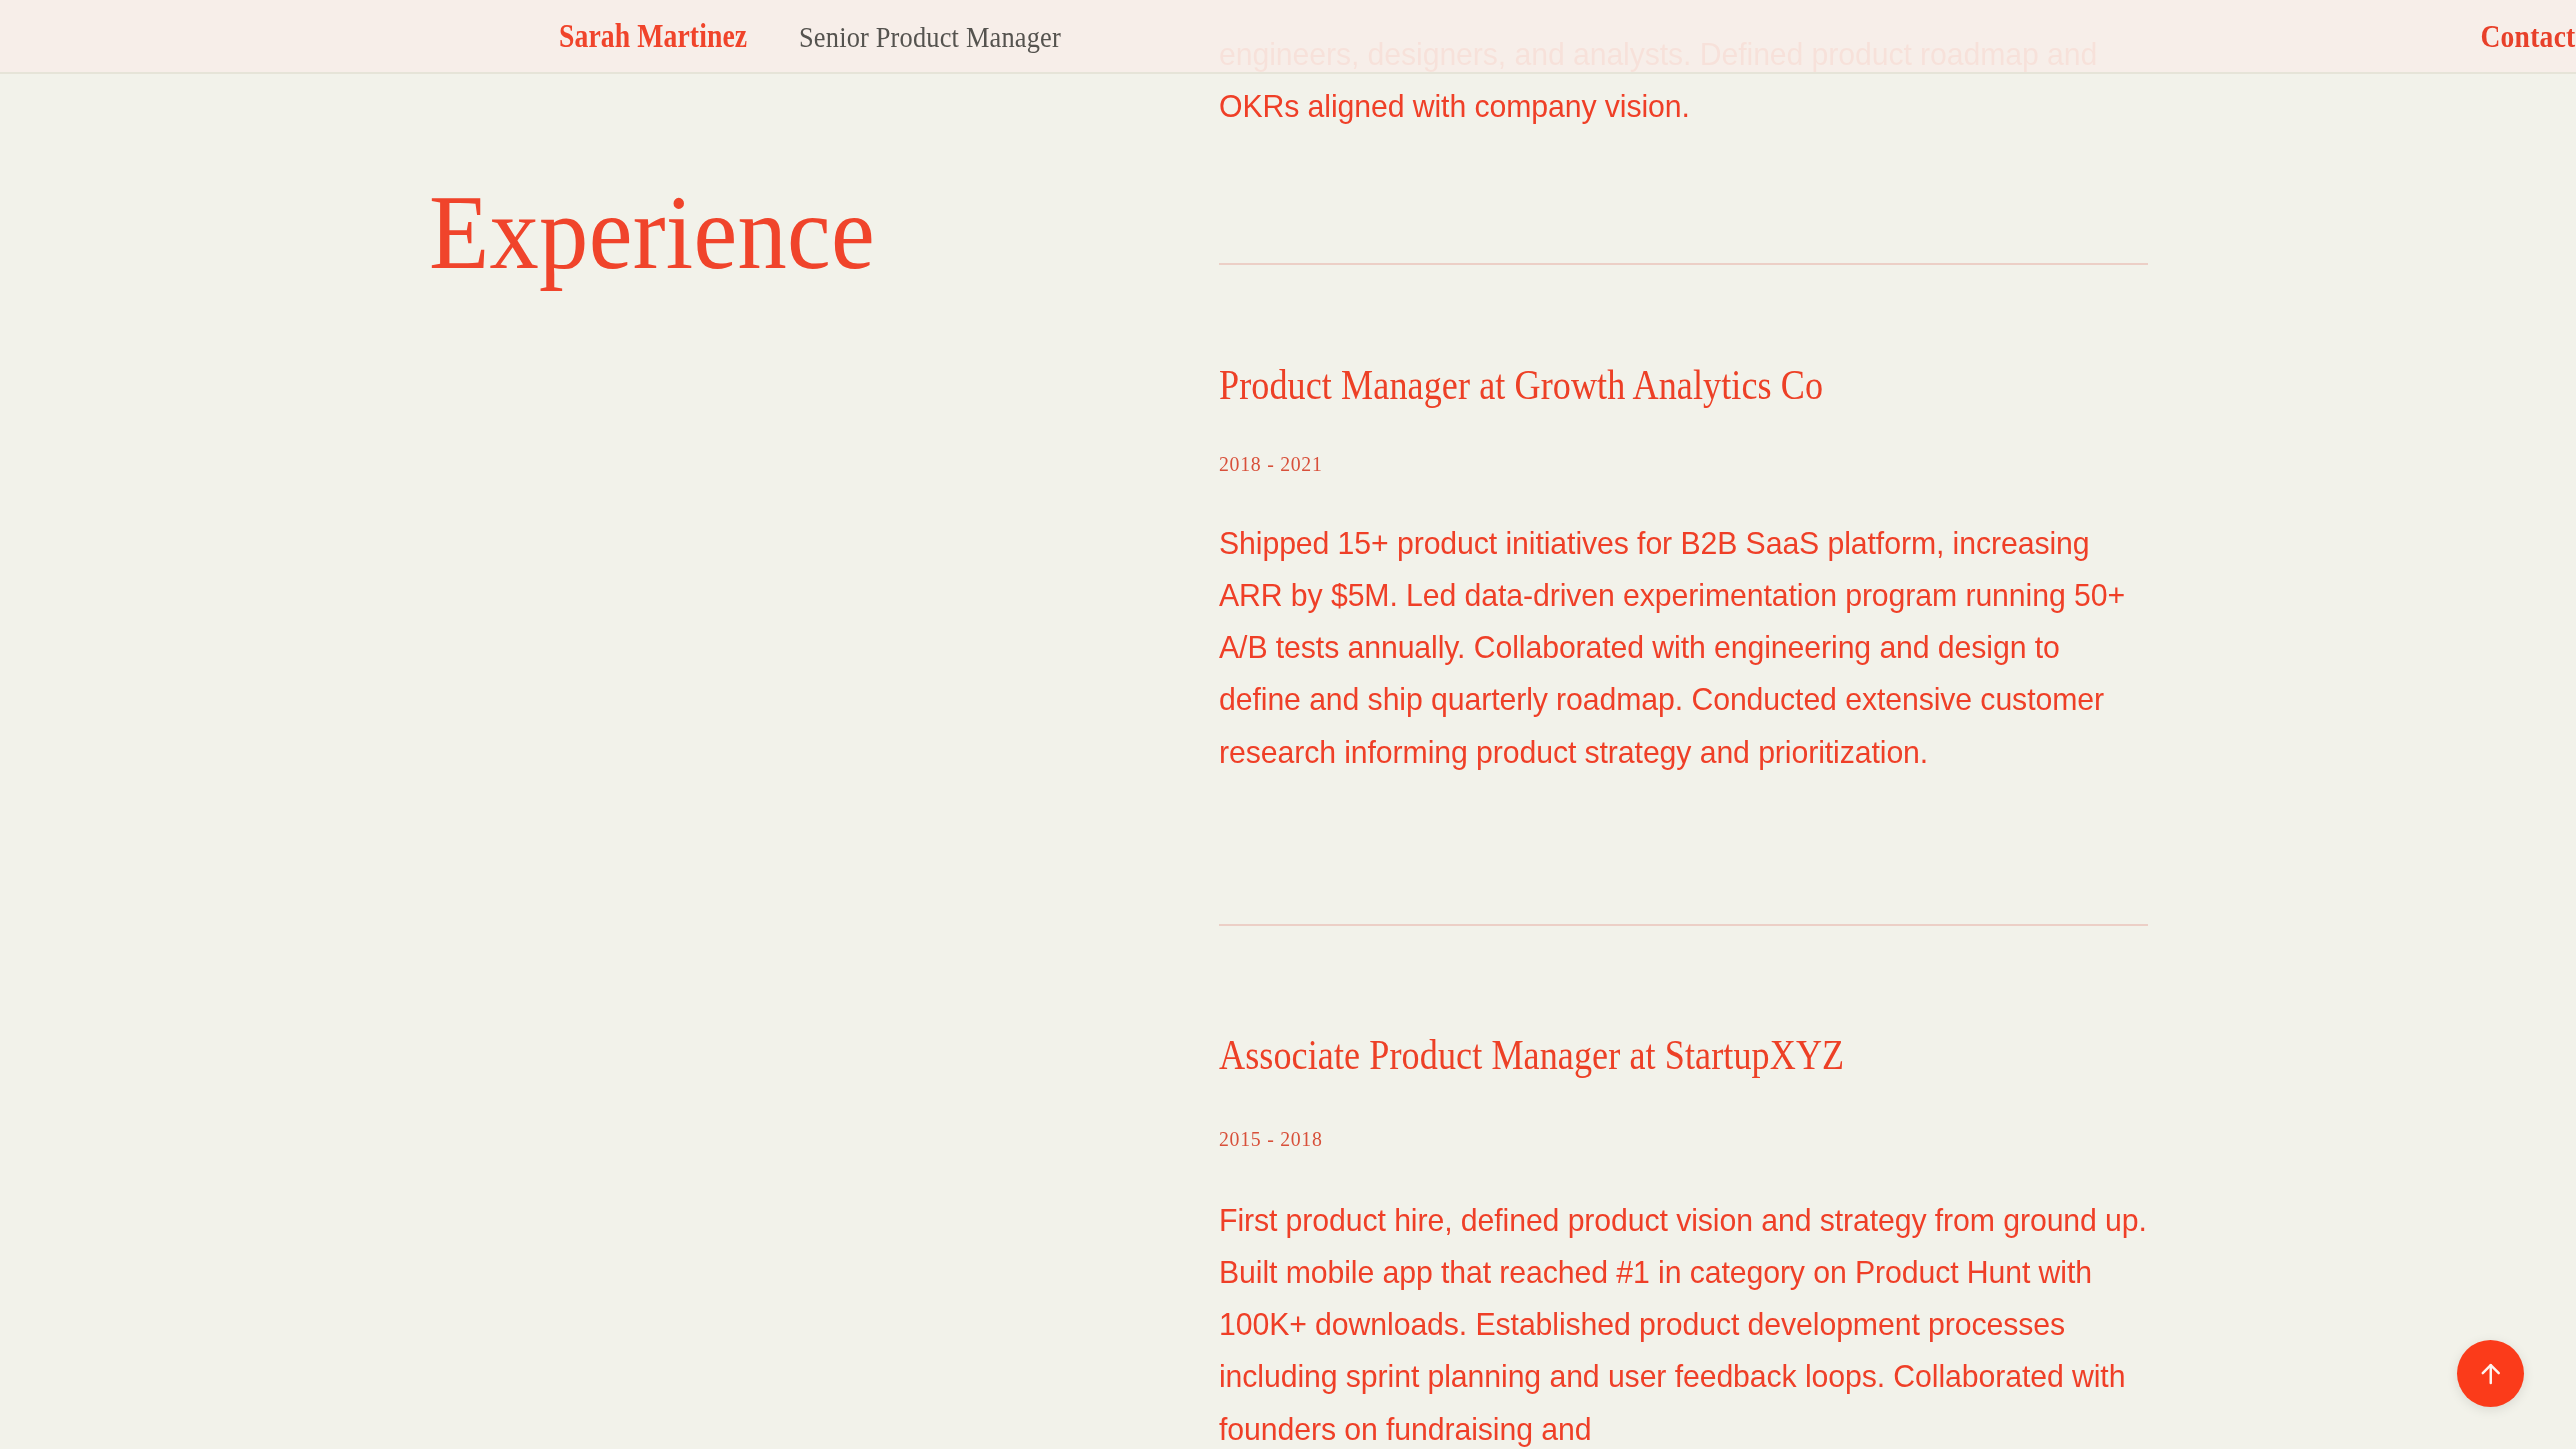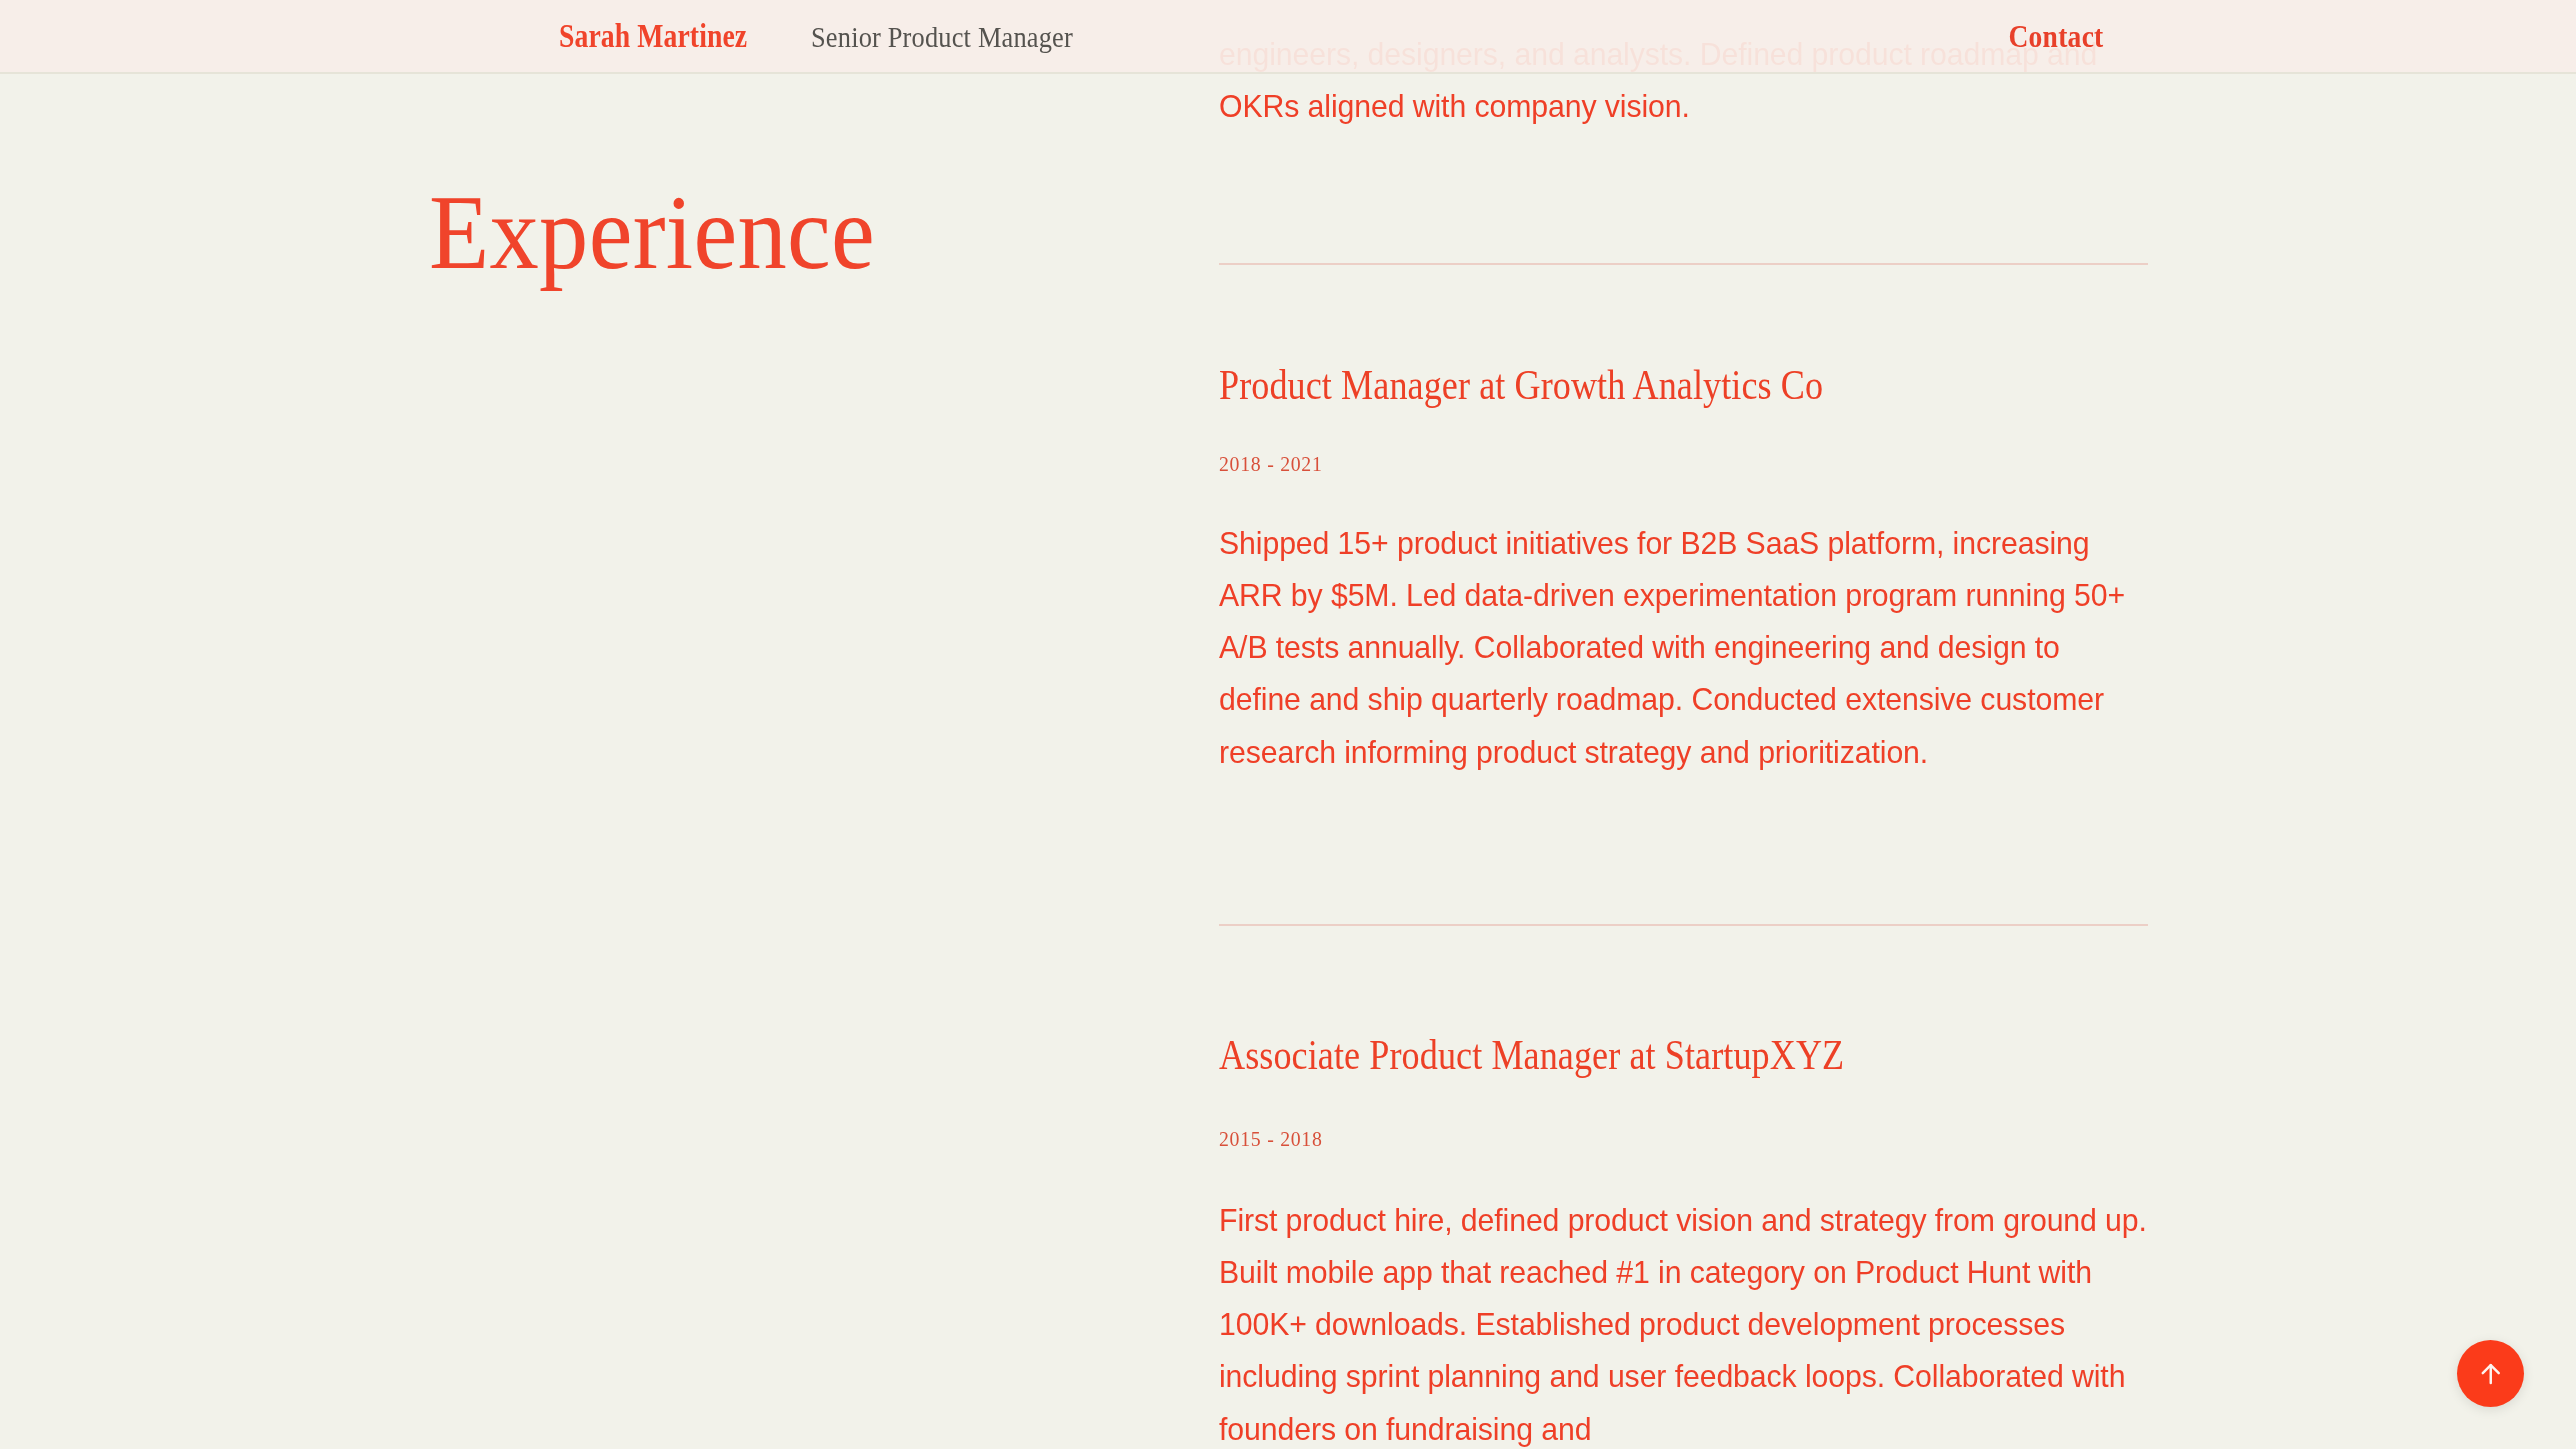--- a/index.html
+++ b/index.html
@@ -31,21 +31,21 @@
     z-index: 50;
   }
 
   .brand-group {
     position: absolute;
     left: 559px;
     top: 50%;
     transform: translateY(-50%);
     display: flex;
     align-items: baseline;
-    gap: 28px;
+    gap: 16px;
     white-space: nowrap;
   }
 
   .brand-name {
     font-family: "Liberation Serif", "DejaVu Serif", serif;
     font-size: 33px;
     font-weight: 700;
     color: #f0442b;
     letter-spacing: 0.1px;
     transform: scaleX(0.84);
@@ -62,21 +62,20 @@
     transform-origin: left center;
   }
 
   .nav-links {
     position: absolute;
     right: 0;
     top: 50%;
     transform: translateY(-50%);
     display: flex;
     align-items: center;
-    padding-right: 472px;
   }
 
   .nav-link {
     font-family: "Liberation Serif", "DejaVu Serif", serif;
     font-size: 32px;
     font-weight: 700;
     color: #e8402a;
     text-decoration: none;
     letter-spacing: 0.3px;
     transform: scaleX(0.86);

